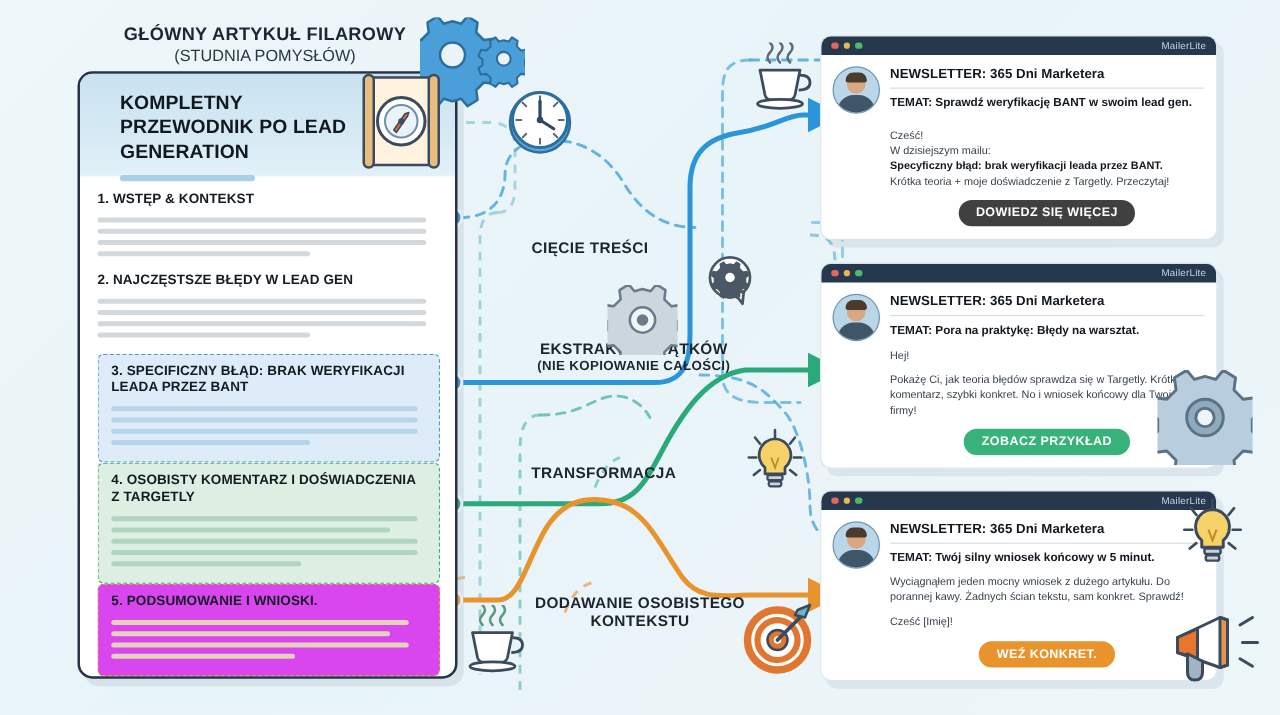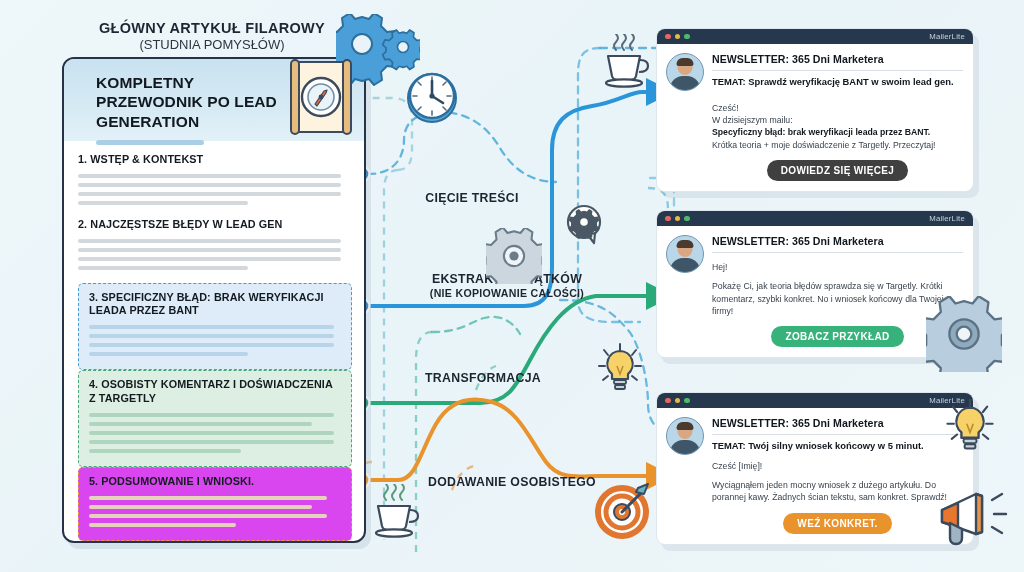--- a/index.html
+++ b/index.html
@@ -218,20 +218,21 @@
   </div>
   <div class="plabel" style="left:412px; top:272px; width:190px;">
     <div class="big">EKSTRAKCJA WĄTKÓW</div>
     <div class="sub">(NIE KOPIOWANIE CAŁOŚCI)</div>
   </div>
   <div class="plabel" style="left:398px; top:371px; width:170px;">
     <div class="big">TRANSFORMACJA</div>
   </div>
   <div class="plabel" style="left:412px; top:475px; width:200px;">
     <div class="big">DODAWANIE OSOBISTEGO</div>
+    <div class="big">KONTEKSTU</div>
   </div>
 
   <div class="nl" style="left:656px; top:28px;">
     <div class="nl-bar">
       <span class="dots">
         <i class="dot d-r"></i>
         <i class="dot d-y"></i>
         <i class="dot d-g"></i>
       </span>
       <span class="brand">MailerLite</span>
@@ -266,20 +267,21 @@
     </div>
     <div class="nl-body">
       <div class="avatar">
         <div class="av-head"></div>
           <div class="av-hair"></div>
           <div class="av-body"></div>
       </div>
       <div class="nl-txt">
         <div class="nl-title">NEWSLETTER: 365 Dni Marketera</div>
         <div class="nl-div"></div>
+        <div class="nl-subj">TEMAT: Pora na praktykę: Błędy na warsztat.</div>
         <div class="nl-para" style="margin-top:8px">Hej!</div>
         <div class="nl-para" style="margin-top:7px">Pokażę Ci, jak teoria błędów sprawdza się w Targetly. Krótki komentarz, szybki konkret. No i wniosek końcowy dla Twojej firmy!</div>
         <button class="nl-cta cta-green">ZOBACZ PRZYKŁAD</button>
       </div>
     </div>
   </div>
 
   <div class="nl" style="left:656px; top:392px;">
     <div class="nl-bar">
       <span class="dots">
@@ -292,22 +294,22 @@
     <div class="nl-body">
       <div class="avatar">
         <div class="av-head"></div>
           <div class="av-hair"></div>
           <div class="av-body"></div>
       </div>
       <div class="nl-txt">
         <div class="nl-title">NEWSLETTER: 365 Dni Marketera</div>
         <div class="nl-div"></div>
         <div class="nl-subj">TEMAT: Twój silny wniosek końcowy w 5 minut.</div>
+        <div class="nl-para" style="margin-top:7px">Wyciągnąłem jeden mocny wniosek z dużego artykułu. Do porannej kawy. Żadnych ścian tekstu, sam konkret. Sprawdź!</div>
         <div class="nl-para" style="margin-top:8px">Cześć [Imię]!</div>
-        <div class="nl-para" style="margin-top:7px">Wyciągnąłem jeden mocny wniosek z dużego artykułu. Do porannej kawy. Żadnych ścian tekstu, sam konkret. Sprawdź!</div>
         <button class="nl-cta cta-orange">WEŹ KONKRET.</button>
       </div>
     </div>
   </div>
 
   <svg class="deco" style="left:336px; top:14px;" width="84" height="76" viewBox="0 0 84 76">
     <g transform="translate(26,30)">
       <path d="M0,-27 l7,2 l5,-6 l8,5 l-1,8 l6,6 l8,-1 l4,9 l-6,5 l0,8 l6,5 l-4,9 l-8,-1 l-6,6 l1,8 l-8,5 l-5,-6 l-7,2 l-7,-2 l-5,6 l-8,-5 l1,-8 l-6,-6 l-8,1 l-4,-9 l6,-5 l0,-8 l-6,-5 l4,-9 l8,1 l6,-6 l-1,-8 l8,-5 l5,6 z" fill="#4a9fd8" stroke="#2c6f9e" stroke-width="2" stroke-linejoin="round"></path>
       <circle cx="0" cy="0" r="10" fill="#eaf4f8" stroke="#2c6f9e" stroke-width="2"></circle>
     </g>

